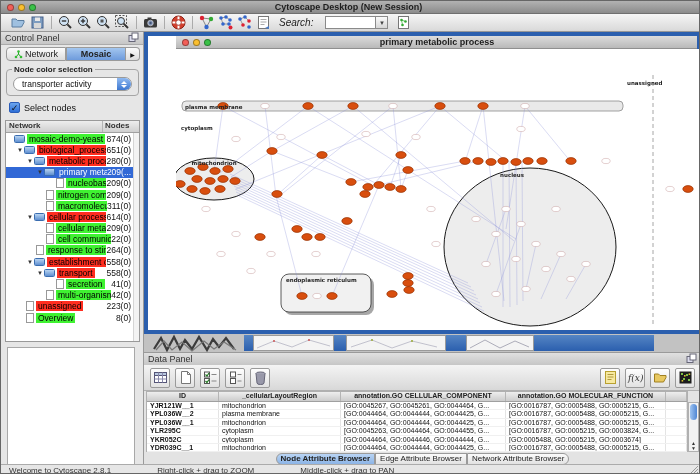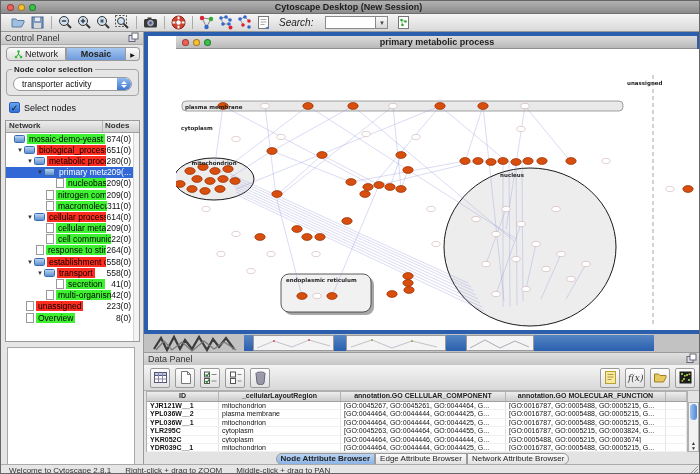--- a/index.html
+++ b/index.html
@@ -97,21 +97,21 @@
   .dp-thumb{position:absolute;left:1px;top:1px;width:7px;height:16px;border-radius:4px;background:linear-gradient(90deg,#9ec4f2,#4f86d4);}
   .dp-arrows{position:absolute;left:0;bottom:0;width:9px;font-size:5px;color:#333;text-align:center;line-height:5px;}
   .dp-tabs{position:absolute;left:0;top:99px;width:557px;height:13px;display:flex;align-items:center;justify-content:center;}
   .dp-tab{height:12px;font-size:8px;color:#222;border:1px solid #9a9a9a;background:linear-gradient(#fbfbfb,#e2e2e2);
     padding:0 4px;display:flex;align-items:center;}
   .dp-tab.first{border-radius:6px 0 0 6px;}
   .dp-tab.last{border-radius:0 6px 6px 0;}
   .dp-tab.active{background:linear-gradient(#b9d4f4,#8cb4e6);font-weight:bold;}
   
   #statusbar{position:absolute;left:0;top:463px;width:700px;height:11px;background:#e6e6e6;border-top:1px solid #ababab;
-    display:flex;align-items:center;font-size:8px;color:#333;}
+    display:flex;align-items:center;font-size:8px;color:#333;gap:32px;}
   #statusbar .s1{margin-left:8px;} #statusbar .s2{margin-left:14px;} #statusbar .s3{margin-left:14px;}
   .grip{margin-left:auto;margin-right:2px;}
 </style>
 </head>
 <body>
 
 <div id="app">
 
   <div id="titlebar">
     <div class="lights">

